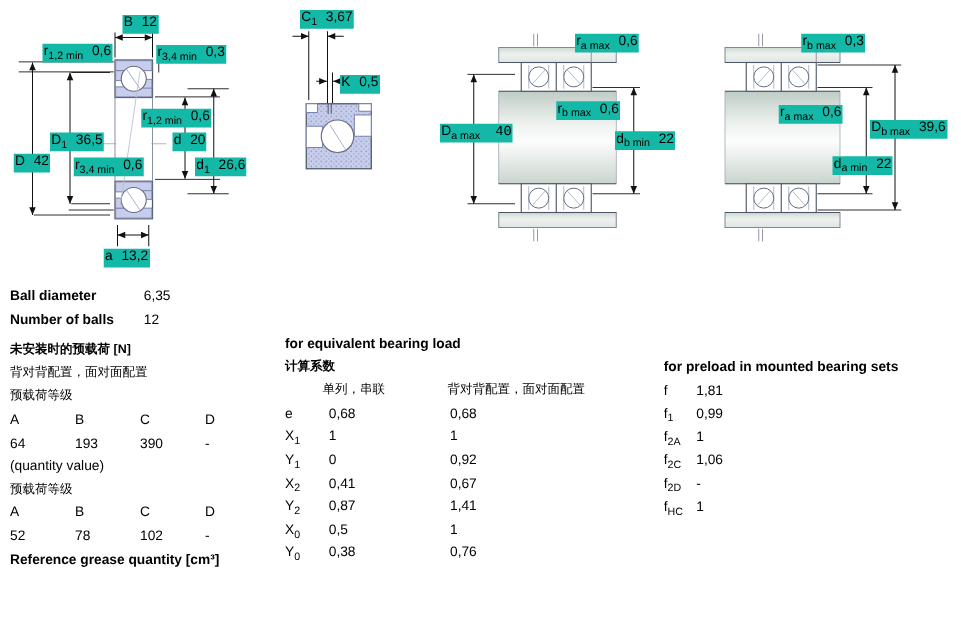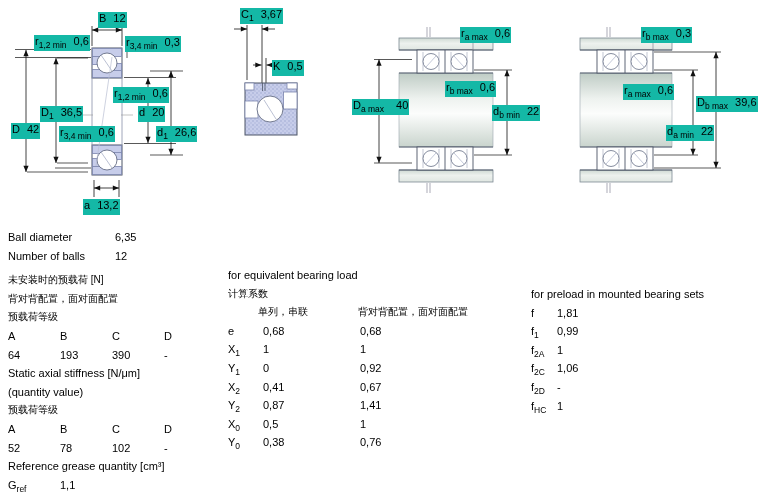--- a/index.html
+++ b/index.html
@@ -3,24 +3,24 @@
 <meta charset="utf-8">
 <style>
   html,body{margin:0;padding:0;background:#fff;}
   .page{position:relative;width:769px;height:498px;background:#fff;overflow:hidden;
         font-family:"Liberation Sans",sans-serif;font-size:11px;color:#000;}
   .fig{position:absolute;}
   .fig svg{position:absolute;left:0;top:0;}
   .dim{position:absolute;white-space:nowrap;background:#14b8a6;padding:0 1px;line-height:12px;font-size:11px;}
   .dim sub{font-size:8.5px;}
   .dim .dv{margin-left:7px;}
-  .dim .dv2{margin-left:12px;}
+  .dim .dv2{margin-left:12px;font-family:Liberation Mono, monospace;}
   .col{position:absolute;}
   .r{height:18.6px;line-height:18.6px;white-space:nowrap;}
-  .b{font-weight:normal;}
+  .b{font-weight:bold;}
   .cjk{font-size:10px;}
   .flex{display:flex;}
   .w26{display:inline-block;width:26px;}
   .w30{display:inline-block;width:30px;}
   .w35{display:inline-block;width:35px;}
   .w52{display:inline-block;width:52px;}
   .w97{display:inline-block;width:97px;}
   .w100{display:inline-block;width:100px;}
   .w107{display:inline-block;width:107px;}
   .grid4{display:grid;grid-template-columns:52px 52px 52px 1fr;}
@@ -268,40 +268,35 @@
         <span>B</span>
         <span>C</span>
         <span>D</span>
     </div>
     <div class="r grid4">
       <span>64</span>
         <span>193</span>
         <span>390</span>
         <span>-</span>
     </div>
-    <div class="r b">Static axial stiffness [N/μm]</div>
     <div class="r">(quantity value)</div>
     <div class="r cjk">预载荷等级</div>
     <div class="r grid4">
       <span>A</span>
         <span>B</span>
         <span>C</span>
         <span>D</span>
     </div>
     <div class="r grid4">
       <span>52</span>
         <span>78</span>
         <span>102</span>
         <span>-</span>
     </div>
     <div class="r b">Reference grease quantity [cm³]</div>
-    <div class="r flex">
-      <span class="w52"><span>G</span><sub>ref</sub></span>
-        <span>1,1</span>
-    </div>
   </div>
 
   <div class="col" style="left:228px;top:266px;width:295px">
     <div class="r b">for equivalent bearing load</div>
     <div class="r b cjk">计算系数</div>
     <div class="r flex">
       <span class="w30"></span>
         <span class="w100 cjk">单列，串联</span>
         <span class="cjk">背对背配置，面对面配置</span>
     </div>

